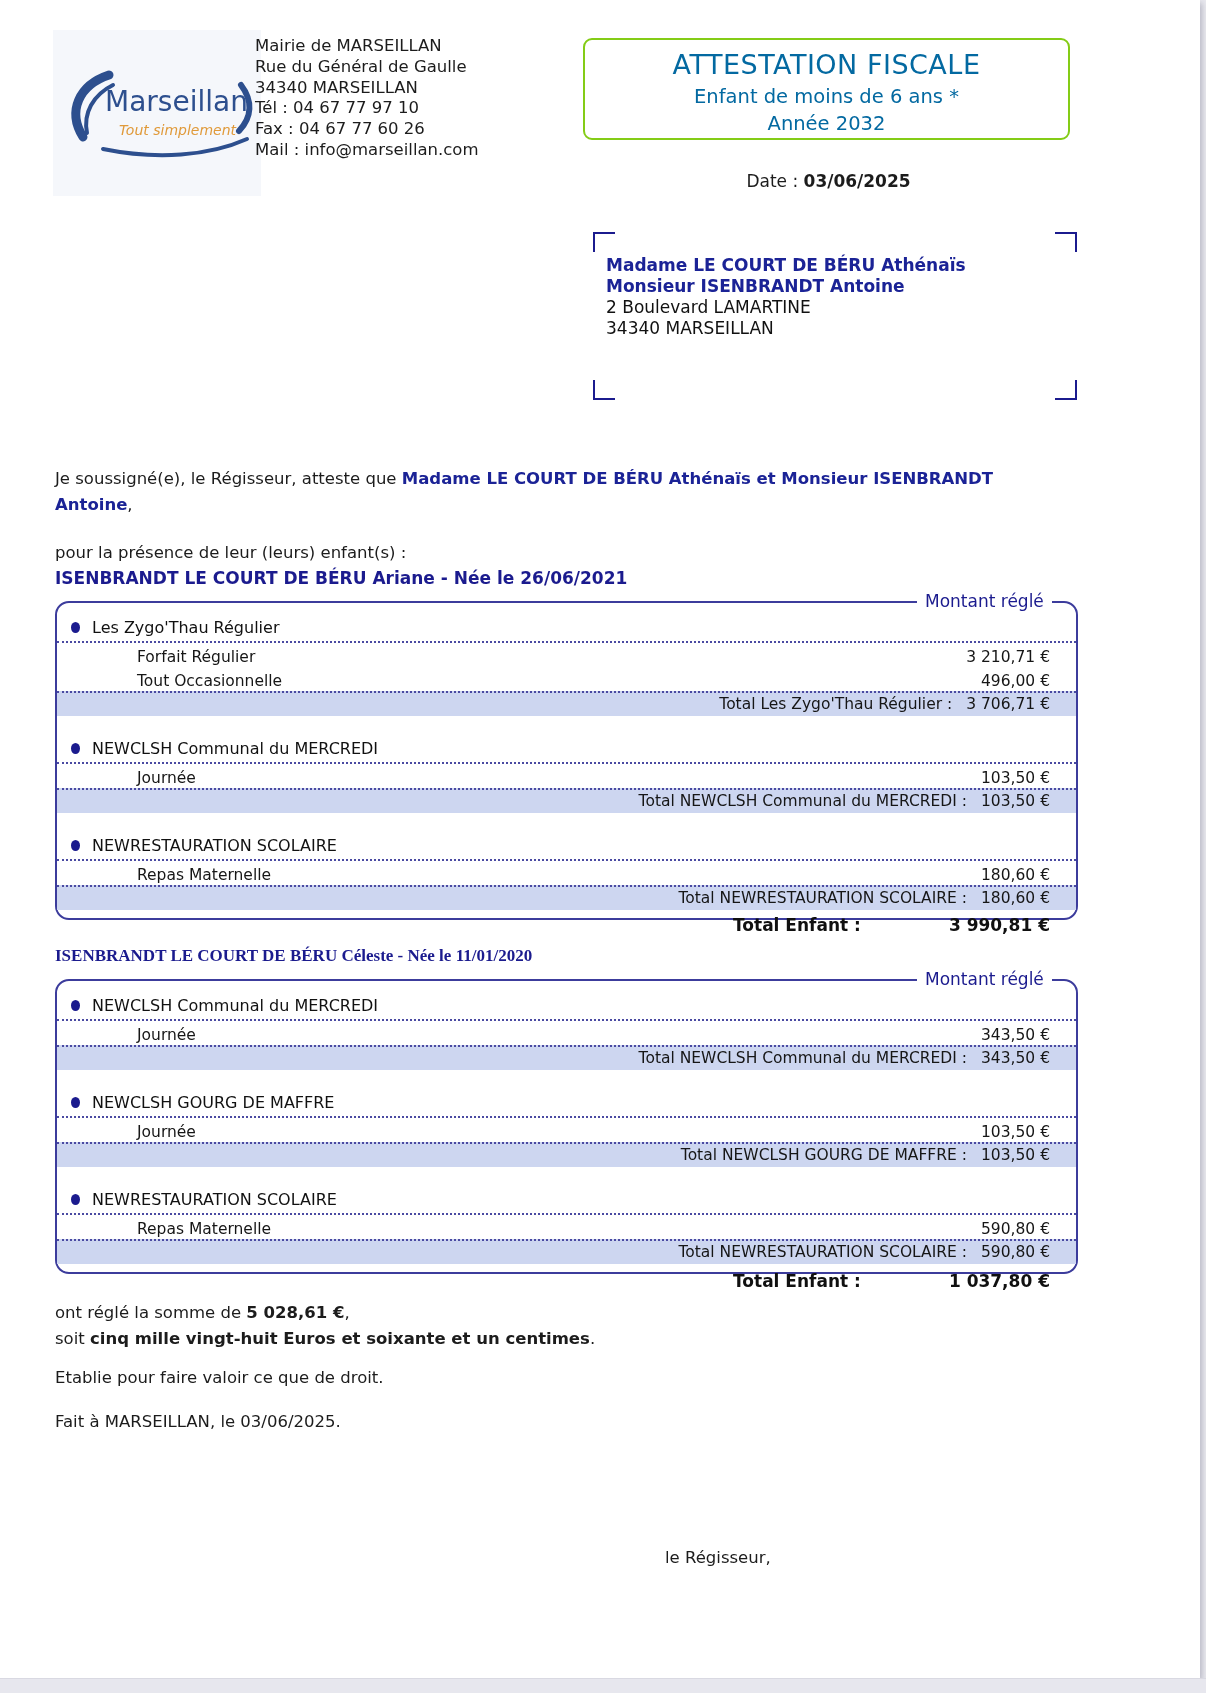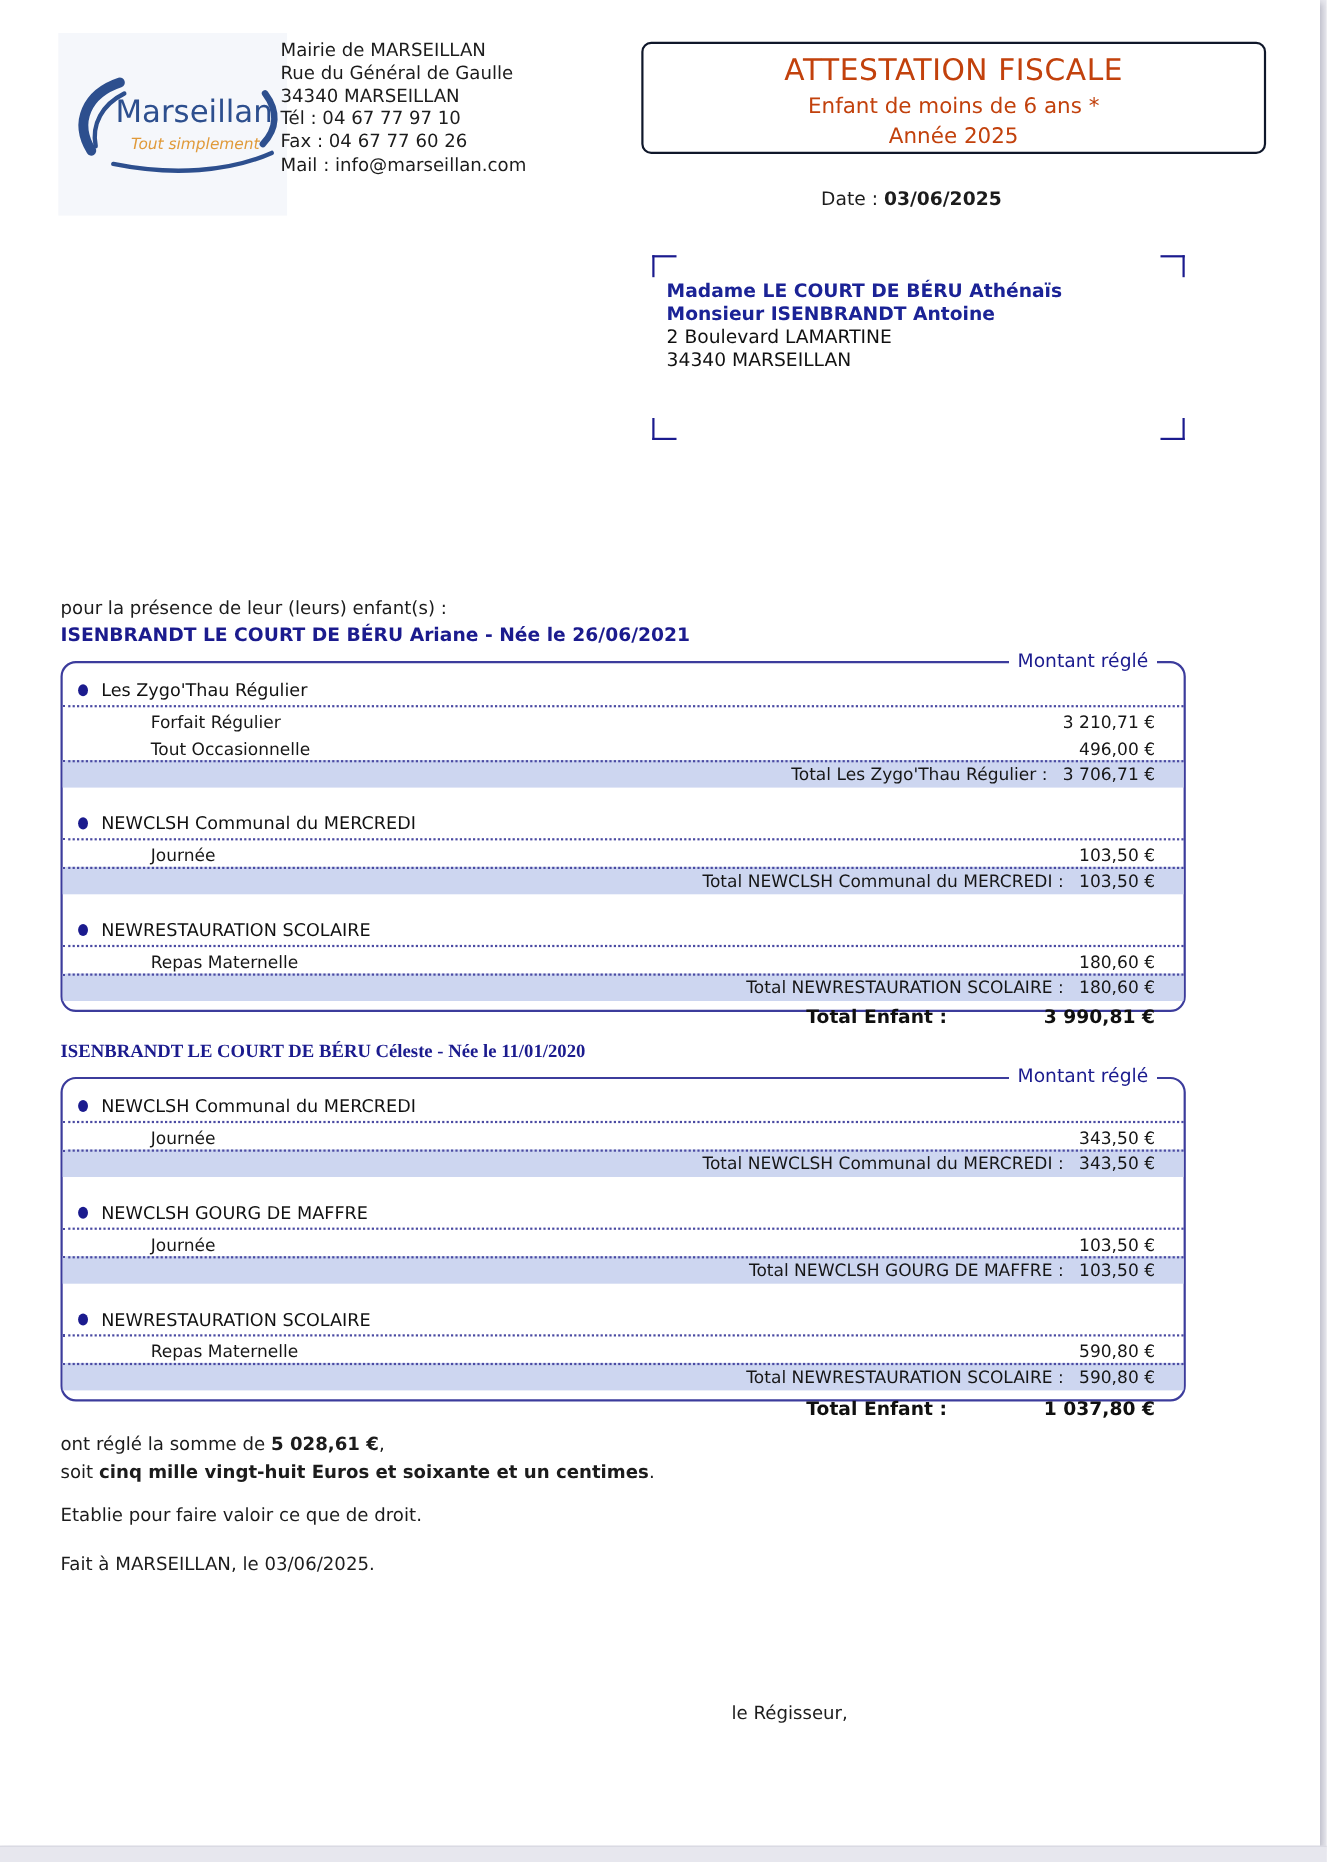--- a/index.html
+++ b/index.html
@@ -20,23 +20,23 @@
   
   .logo-box {
     position:absolute; left:53px; top:30px; width:208px; height:166px;
     background:#f5f7fb; display:flex; align-items:center; justify-content:center;
   }
   .sender {
     position:absolute; left:255px; top:36px;
     font-size:16.5px; line-height:20.8px; color:#1c1c1c; white-space:nowrap;
   }
   .title-box {
-    position:absolute; left:583px; top:38px; width:568px; height:102px;
-    border:2px solid #0f172a; border-radius:9px;
-    color:#c2410c; text-align:center; padding-top:7px;
+    position:absolute; left:583px; top:38px; width:487px; height:102px;
+    border:2px solid #84cc16; border-radius:9px;
+    color:#0369a1; text-align:center; padding-top:7px;
   }
   .title-box .big   { font-size:27px; line-height:36px; letter-spacing:.5px; }
   .title-box .small { font-size:19.5px; line-height:27px; }
   .date-line {
     position:absolute; left:585px; top:171px; width:487px;
     text-align:center; font-size:17px; color:#1c1c1c;
   }
   .date-line b { font-weight:bold; }
 
   
@@ -126,37 +126,38 @@
     <div>Rue du Général de Gaulle</div>
     <div>34340 MARSEILLAN</div>
     <div>Tél : 04 67 77 97 10</div>
     <div>Fax : 04 67 77 60 26</div>
     <div>Mail : info@marseillan.com</div>
   </div>
 
   <div class="title-box">
     <div class="big">ATTESTATION FISCALE</div>
     <div class="small">Enfant de moins de 6 ans *</div>
-    <div class="small">Année 2025</div>
+    <div class="small">Année 2032</div>
   </div>
 
   <div class="date-line"><span>Date : </span><b>03/06/2025</b></div>
 
   <div class="mark tl"></div>
   <div class="mark tr"></div>
   <div class="mark bl"></div>
   <div class="mark br"></div>
 
   <div class="recipient">
     <div class="navy-b">Madame LE COURT DE BÉRU Athénaïs</div>
     <div class="navy-b">Monsieur ISENBRANDT Antoine</div>
     <div>2 Boulevard LAMARTINE</div>
     <div>34340 MARSEILLAN</div>
   </div>
 
+  <p class="intro"><span>Je soussigné(e), le Régisseur, atteste que </span><span class="navy-b">Madame LE COURT DE BÉRU Athénaïs et Monsieur ISENBRANDT</span><br><span class="navy-b">Antoine</span><span>,</span></p>
   <p class="presence">pour la présence de leur (leurs) enfant(s) :</p>
 
   <div class="child-header ch1">ISENBRANDT LE COURT DE BÉRU Ariane - Née le 26/06/2021</div>
   <fieldset class="panel p1">
     <legend>Montant réglé</legend>
 
     <div class="cat">
       <span class="bullet"></span>
       <span>Les Zygo'Thau Régulier</span>
     </div>

